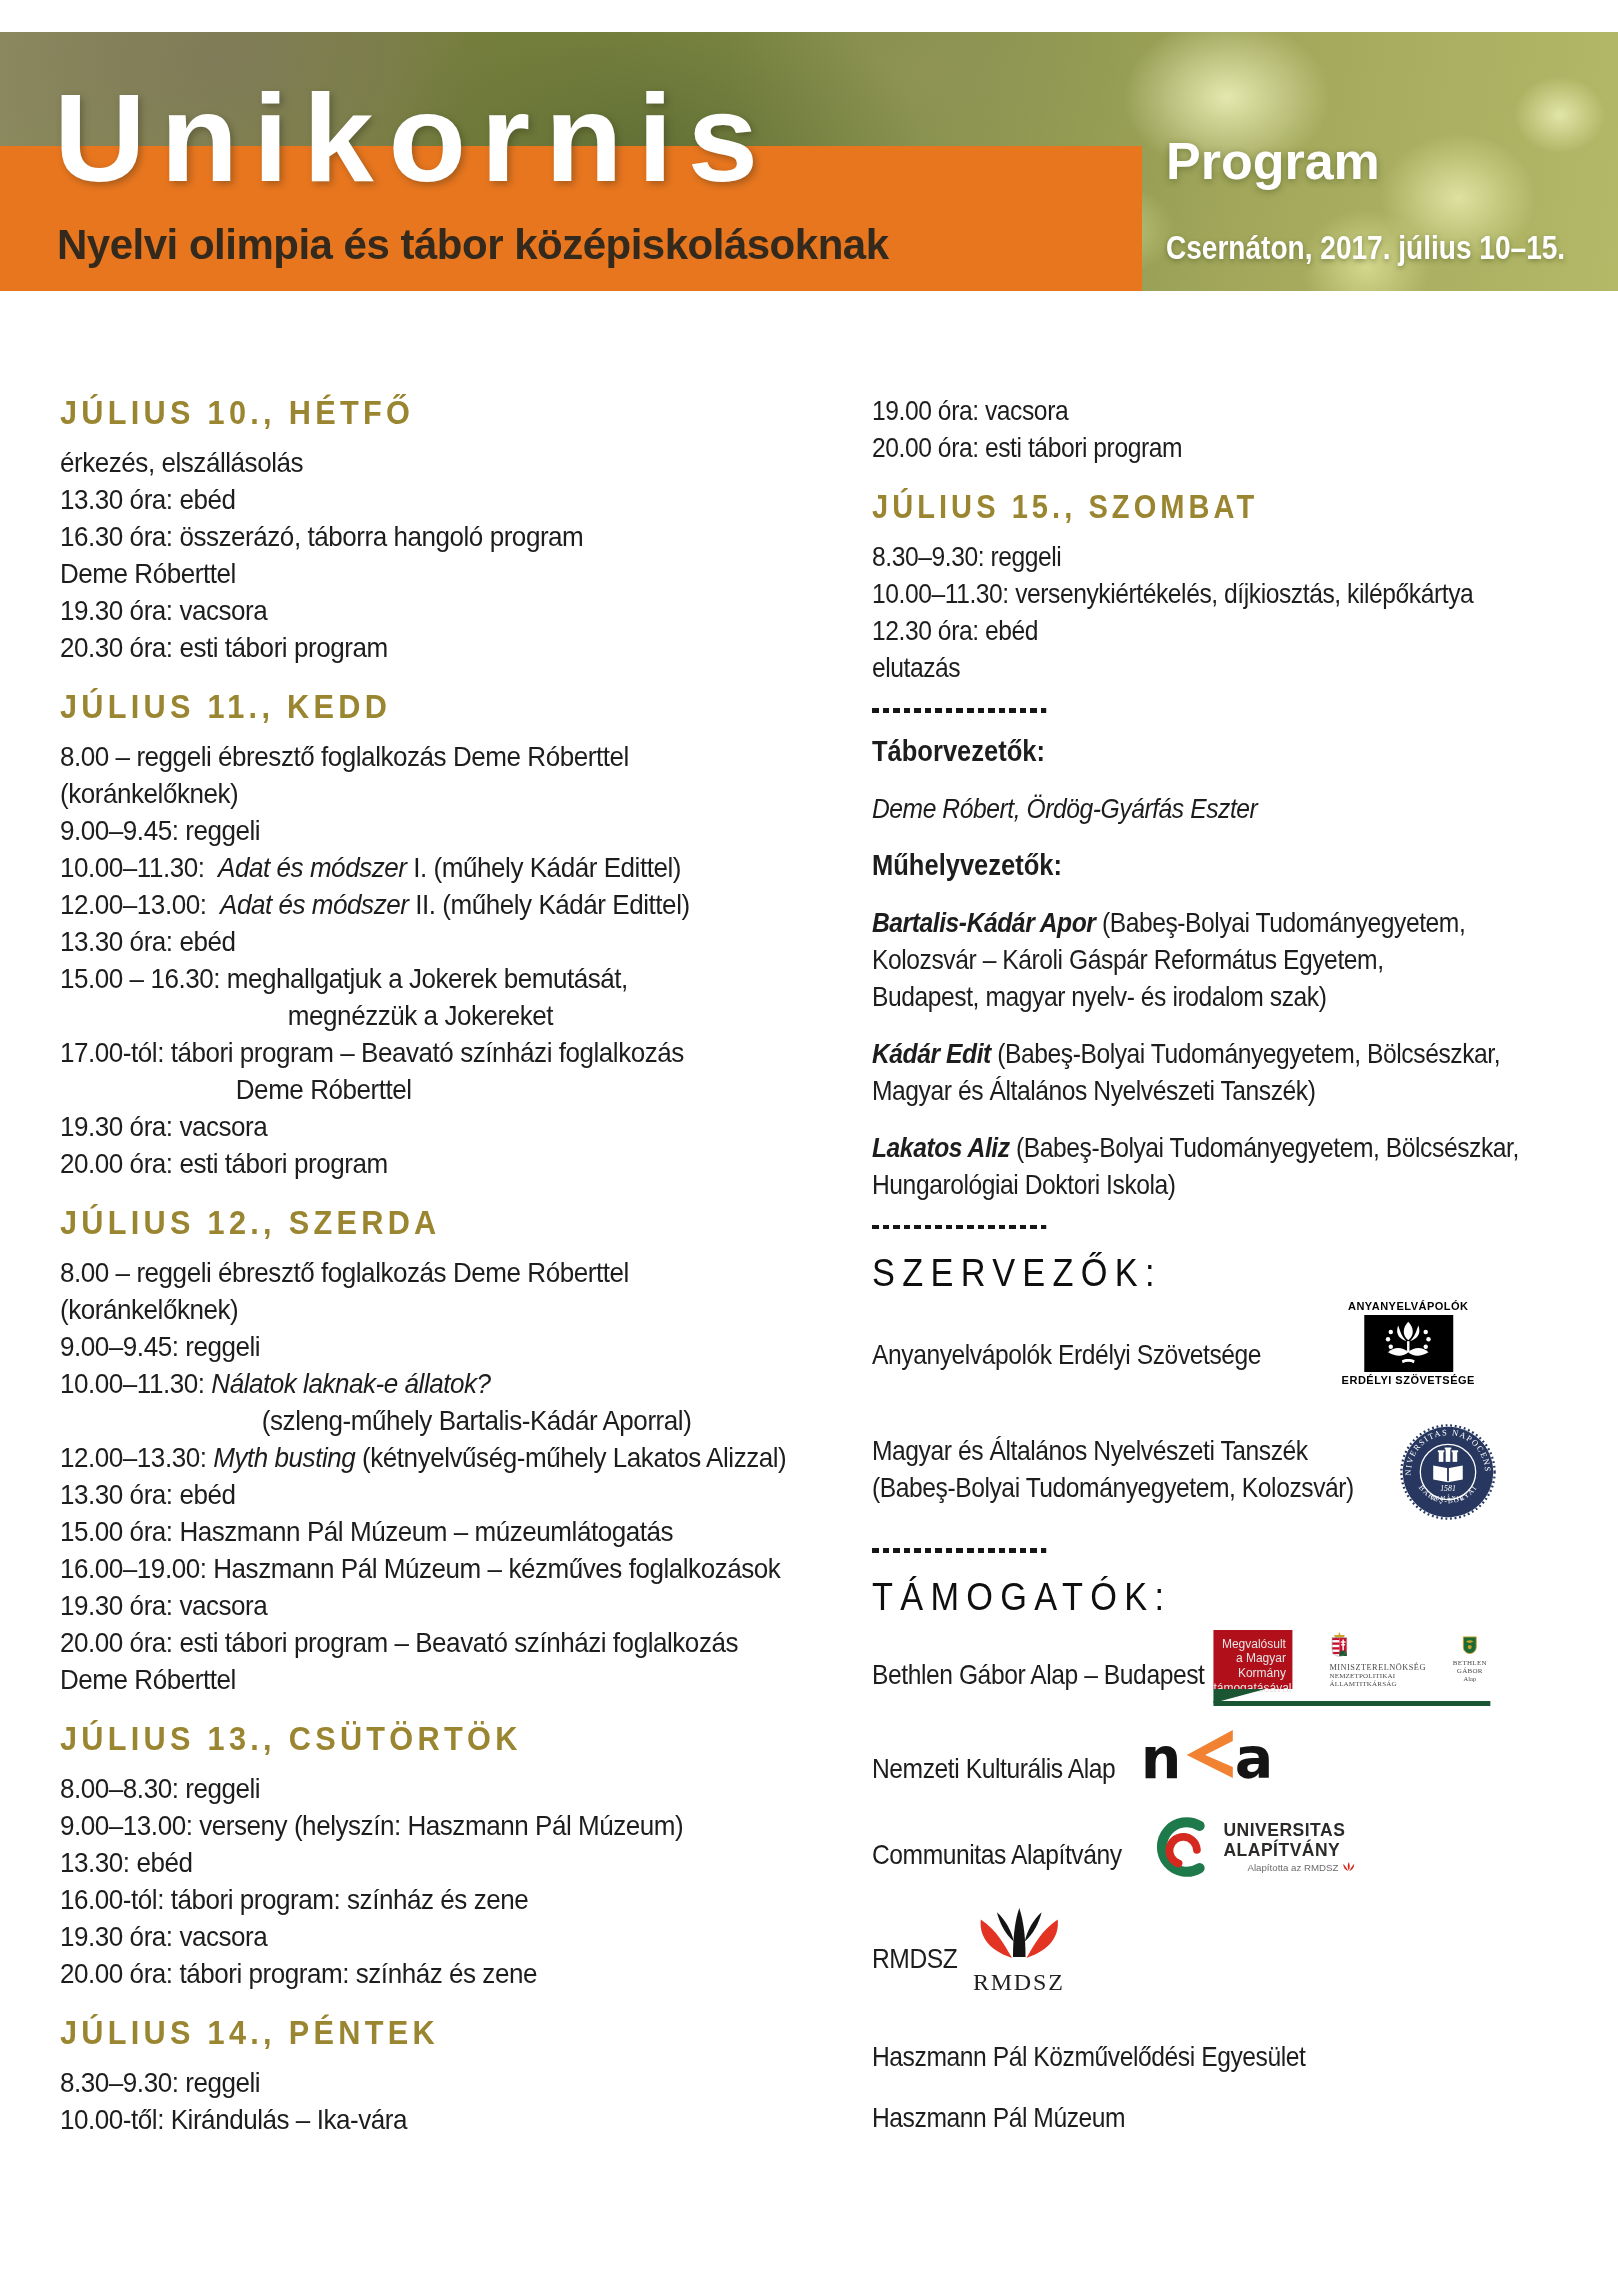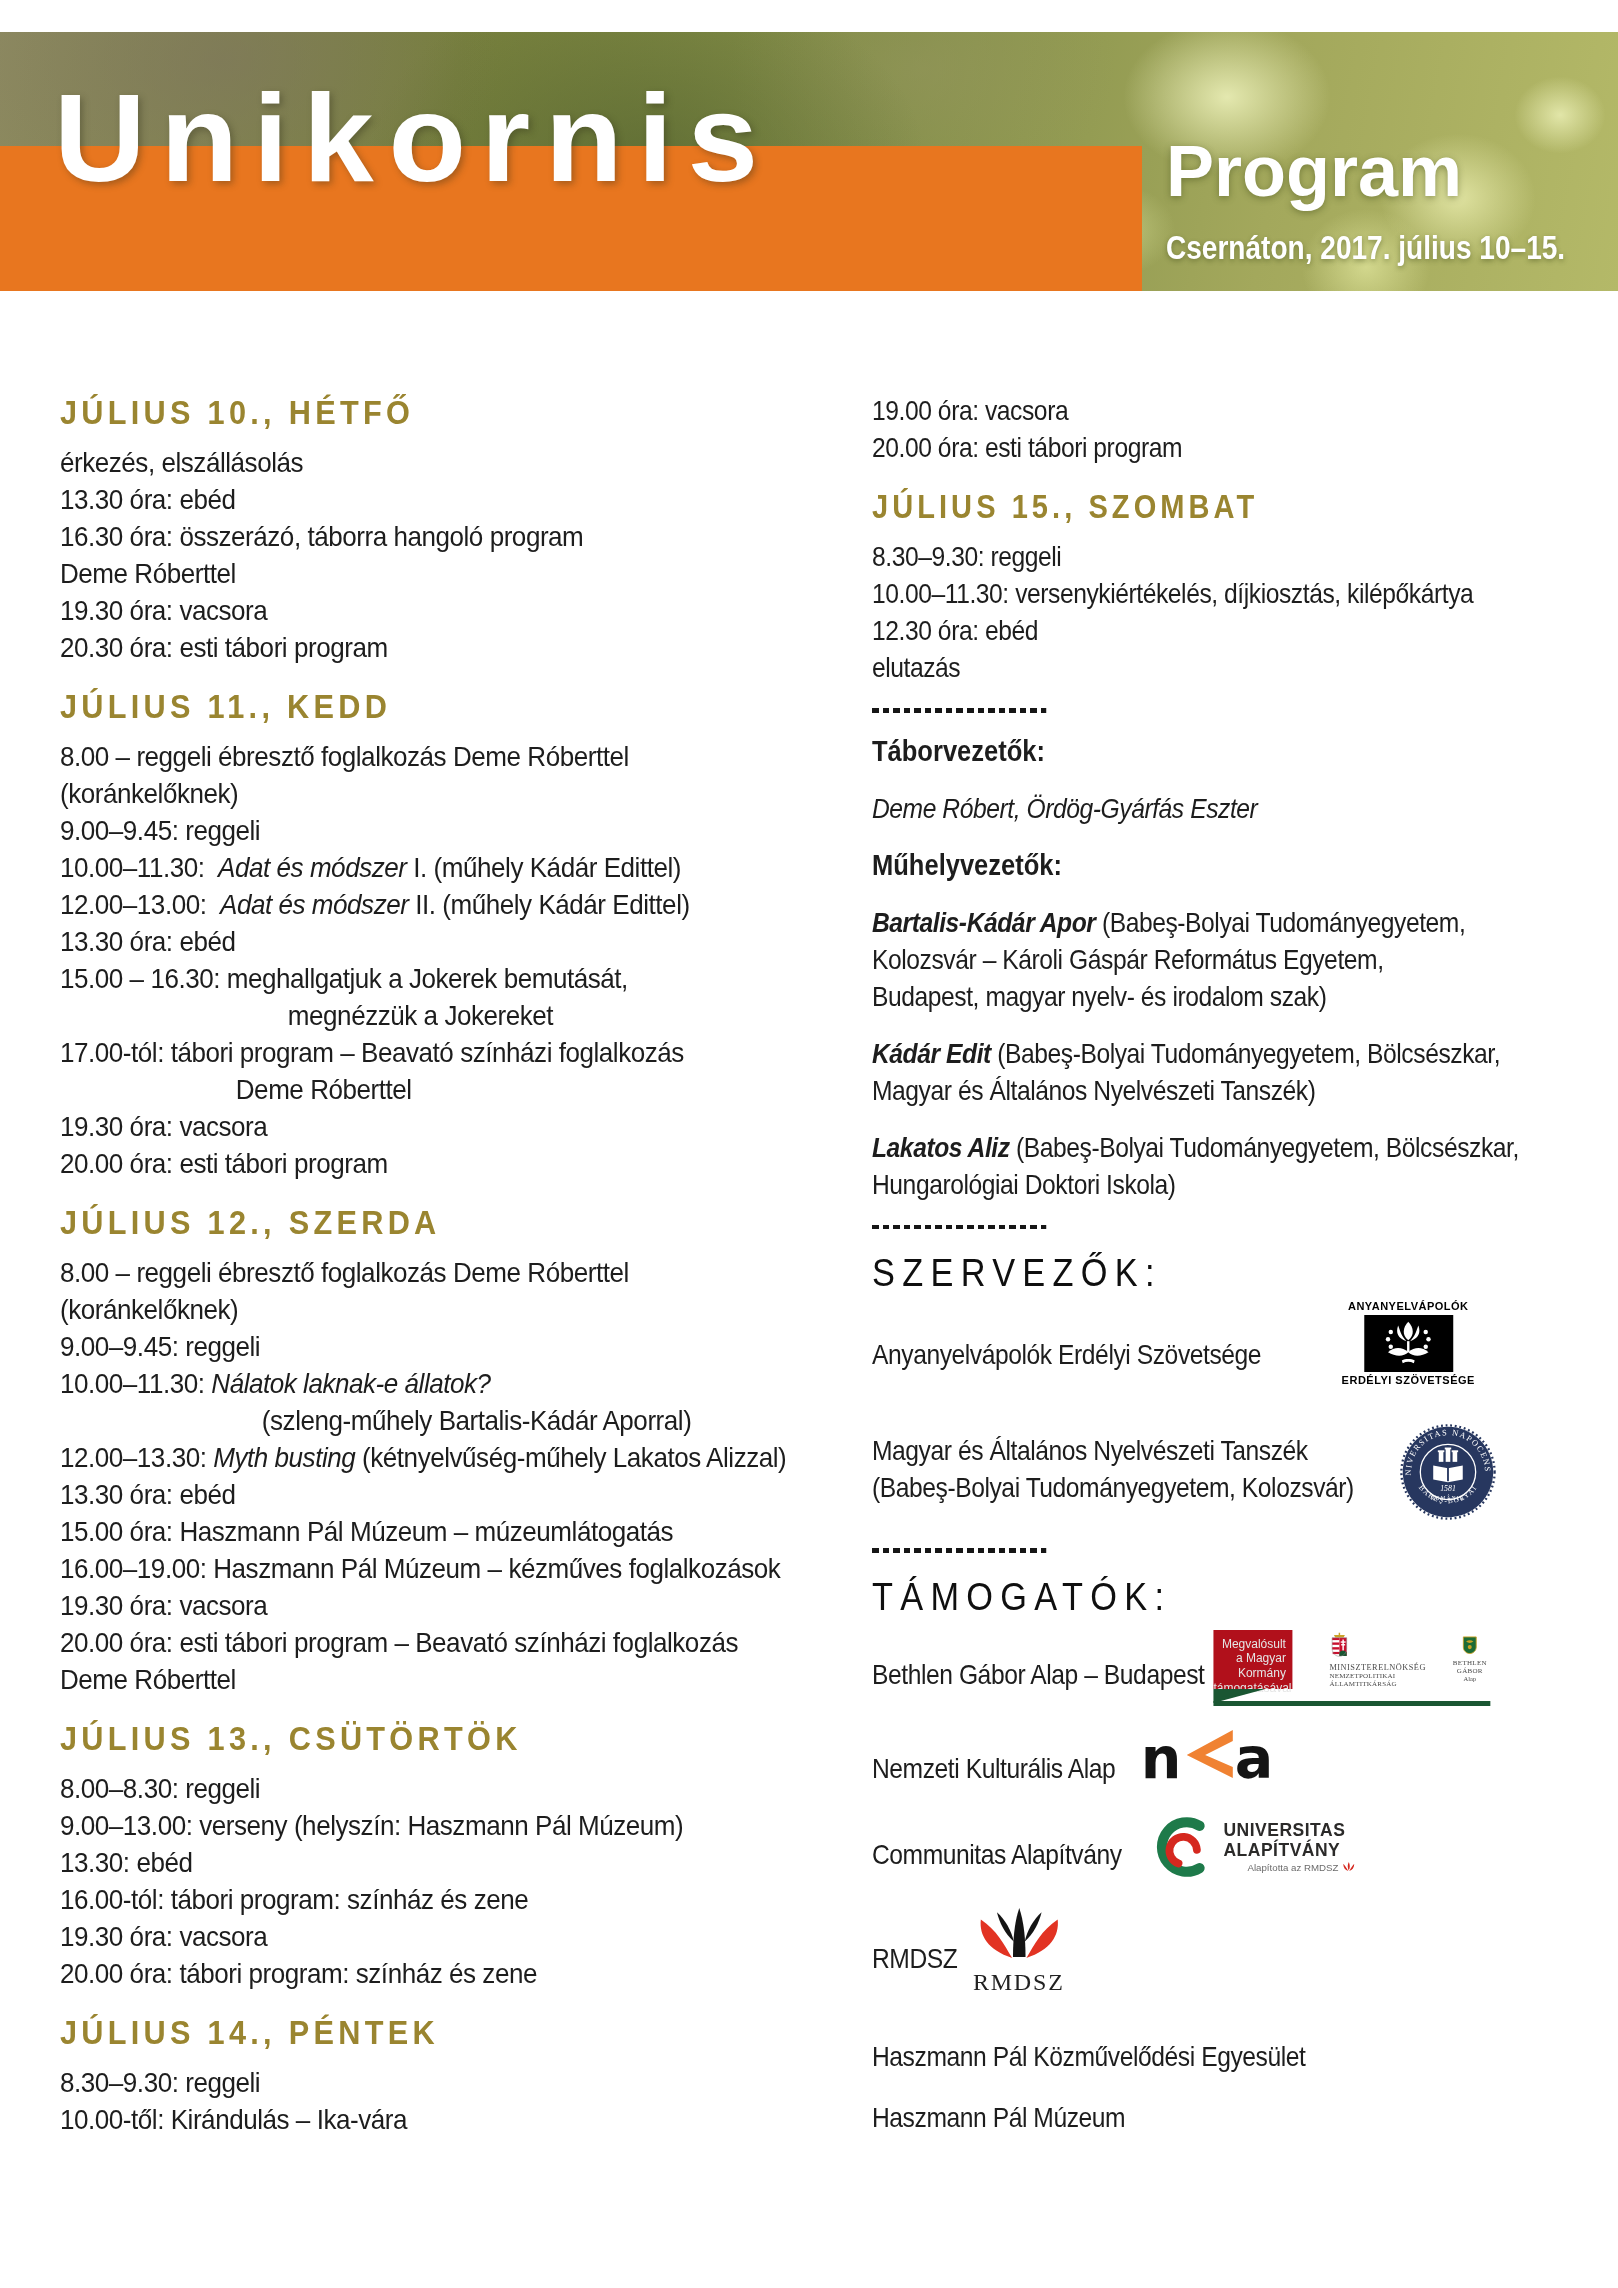--- a/index.html
+++ b/index.html
@@ -17,21 +17,21 @@
       radial-gradient(388px 240px at 222px 28px, rgba(125,115,95,.55), rgba(125,115,95,0) 72%),
       radial-gradient(388px 258px at 646px 129px, rgba(75,92,42,.55), rgba(75,92,42,0) 72%),
       radial-gradient(277px 185px at 923px 37px, rgba(150,150,95,.5), rgba(150,150,95,0) 70%),
       linear-gradient(100deg,#8d8a60 0%,#77803d 28%,#85904a 55%,#a3a85c 78%,#b4b968 100%);}
   .orange-band{position:absolute;left:0;top:114px;width:1142px;height:145px;background:var(--orange);}
   .logo-text{position:absolute;left:54px;top:44px;font-size:127px;font-weight:bold;color:#fff;
              letter-spacing:14.8px;line-height:1;transform:scaleY(.98);transform-origin:0 0;
              text-shadow:2.8px 3.7px 7.4px rgba(40,40,20,.35);}
   .subtitle{position:absolute;left:57px;top:189px;font-size:42px;font-weight:bold;color:#33291c;
             letter-spacing:-0.5px;white-space:pre;}
-  .program-title{position:absolute;left:1166px;top:103px;font-size:72px;font-weight:bold;color:#fff;
+  .program-title{position:absolute;left:1166px;top:103px;font-size:52px;font-weight:bold;color:#fff;
                  text-shadow:0 1.8px 7.4px rgba(60,70,20,.45);line-height:1;}
   .program-date{position:absolute;left:1166px;top:197px;font-size:33px;font-weight:bold;color:#fff;
                 white-space:pre;transform:scaleX(.85);transform-origin:0 0;
                 text-shadow:0 1.8px 5.5px rgba(60,70,20,.45);}
   
   .col{position:absolute;top:392px;}
   .col-left{left:60px;width:812px;}
   .col-right{left:872px;width:738px;}
   .squeeze{transform-origin:0 0;}
   .col-left .squeeze{transform:scaleX(.93);}
@@ -87,20 +87,21 @@
   .rmdsz-label{font-family:"Liberation Serif",serif;font-size:24px;letter-spacing:1.8px;color:#222;margin-top:0px;}
 </style>
 </head>
 <body>
 
 <div class="page">
   <header>
     <div class="photo"></div>
     <div class="orange-band"></div>
     <div class="logo-text">Unikornis</div>
+    <div class="subtitle">Nyelvi olimpia és tábor középiskolásoknak</div>
     <div class="program-title">Program</div>
     <div class="program-date">Csernáton, 2017. július 10–15.</div>
   </header>
 
   <main>
     <section class="col col-left">
       <div class="squeeze" id="col-left">
           <div class="day-heading">JÚLIUS 10., HÉTFŐ</div>
           <div class="line"><span>érkezés, elszállásolás</span></div>
           <div class="line"><span>13.30 óra: ebéd</span></div>

